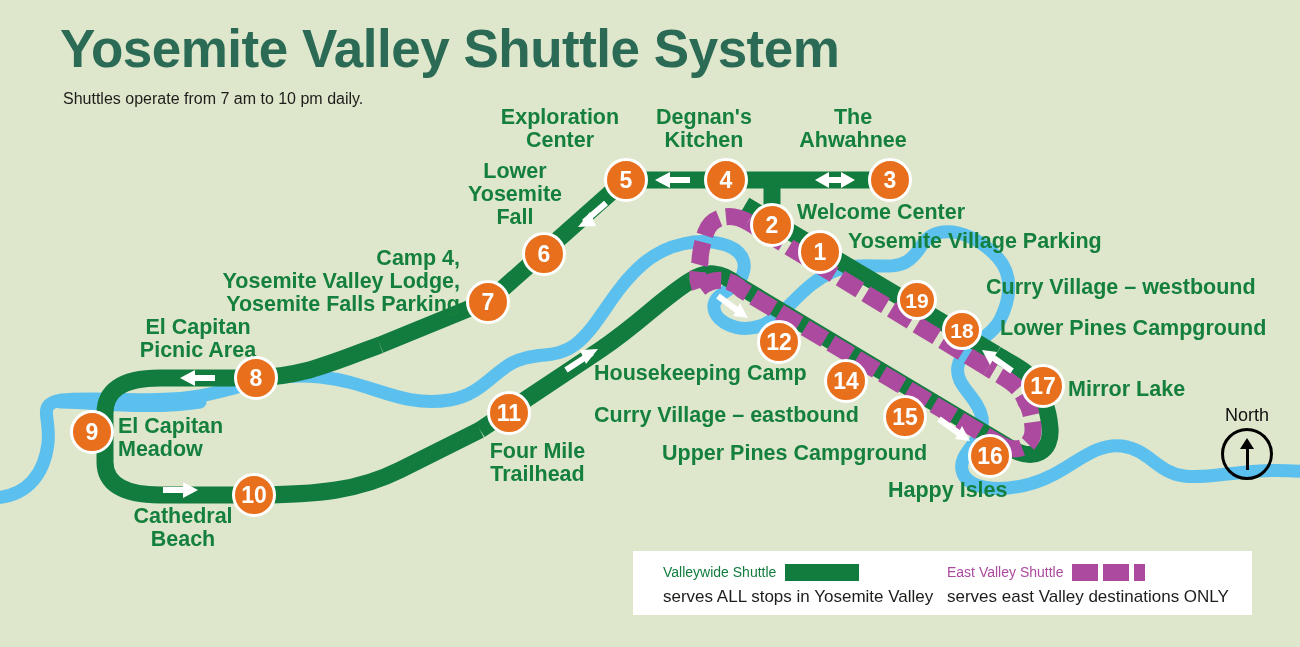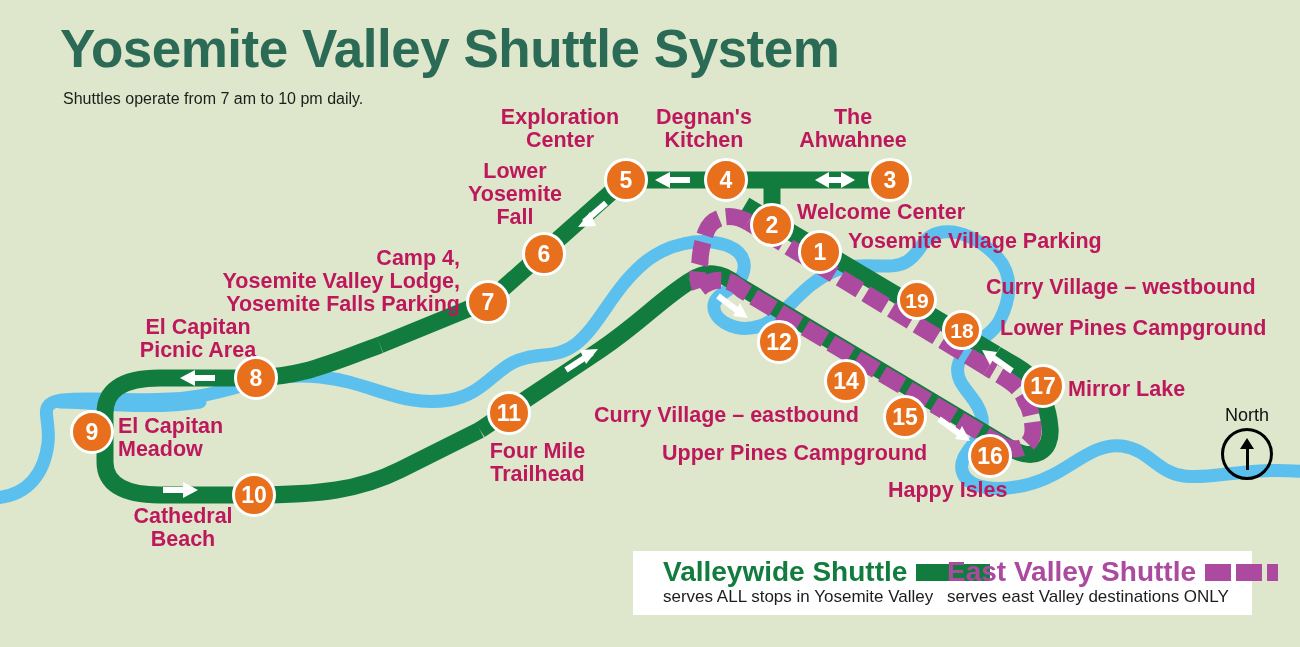--- a/index.html
+++ b/index.html
@@ -19,21 +19,21 @@
     letter-spacing:-0.5px;line-height:1;
     white-space:nowrap;
   }
   .subtitle{
     position:absolute;left:63px;top:90px;
     font-size:16px;color:#1d1d1b;white-space:nowrap;
   }
 
   .stoplabel{
     position:absolute;
-    font-size:21.5px;font-weight:bold;color:#be185d;
+    font-size:21.5px;font-weight:bold;color:#15803d;
     line-height:1.06;white-space:pre;
   }
   .stoplabel.c{text-align:center;}
   .stoplabel.r{text-align:right;}
   .stoplabel.l{text-align:left;}
 
   .marker{
     position:absolute;
     width:44px;height:44px;border-radius:50%;
     background:#e8701c;border:3px solid #ffffff;
@@ -62,21 +62,21 @@
   }
 
   .legend{
     position:absolute;left:633px;top:551px;width:619px;height:64px;
     background:#fff;
   }
   .legend-col{position:absolute;top:8px;}
   .legend-col.a{left:30px;}
   .legend-col.b{left:314px;}
   .legend-head{display:flex;align-items:center;gap:9px;height:26px;}
-  .legend-title{font-size:28px;font-weight:bold;line-height:1;white-space:nowrap;text-align:right;}
+  .legend-title{font-size:14px;font-weight:normal;line-height:1;white-space:nowrap;text-align:right;}
   .legend-title.green{color:#117c3e;}
   .legend-title.purple{color:#ab4a9e;}
   .swatch-solid{width:74px;height:17px;background:#117c3e;}
   .swatch-dash{display:flex;gap:5px;align-items:center;}
   .swatch-dash i{display:block;height:17px;background:#ab4a9e;}
   .swatch-dash i.w1{width:26px;}
   .swatch-dash i.w2{width:26px;}
   .swatch-dash i.w3{width:11px;}
   .legend-sub{font-size:17px;color:#1d1d1b;margin-top:2px;white-space:nowrap;}
 </style>
@@ -207,20 +207,21 @@
 Yosemite Valley Lodge,
 Yosemite Falls Parking</div>
   <div class="stoplabel c" style="left:88px;top:316px;width:220px;">El Capitan
 Picnic Area</div>
   <div class="stoplabel l" style="left:118px;top:415px;width:220px;">El Capitan
 Meadow</div>
   <div class="stoplabel c" style="left:98px;top:505px;width:170px;">Cathedral
 Beach</div>
   <div class="stoplabel c" style="left:460px;top:440px;width:155px;">Four Mile
 Trailhead</div>
+  <div class="stoplabel l" style="left:594px;top:362px;width:330px;">Housekeeping Camp</div>
   <div class="stoplabel l" style="left:594px;top:404px;width:330px;">Curry Village – eastbound</div>
   <div class="stoplabel l" style="left:662px;top:442px;width:330px;">Upper Pines Campground</div>
   <div class="stoplabel l" style="left:888px;top:479px;width:220px;">Happy Isles</div>
   <div class="stoplabel l" style="left:1068px;top:378px;width:220px;">Mirror Lake</div>
   <div class="stoplabel l" style="left:1000px;top:317px;width:290px;">Lower Pines Campground</div>
   <div class="stoplabel l" style="left:946px;top:276px;width:300px;margin-left:40px;">Curry Village – westbound</div>
   <div class="stoplabel l" style="left:797px;top:201px;width:300px;">Welcome Center</div>
   <div class="stoplabel l" style="left:848px;top:230px;width:330px;">Yosemite Village Parking</div>
 
   <div class="marker" style="left:798px;top:230px;">1</div>

